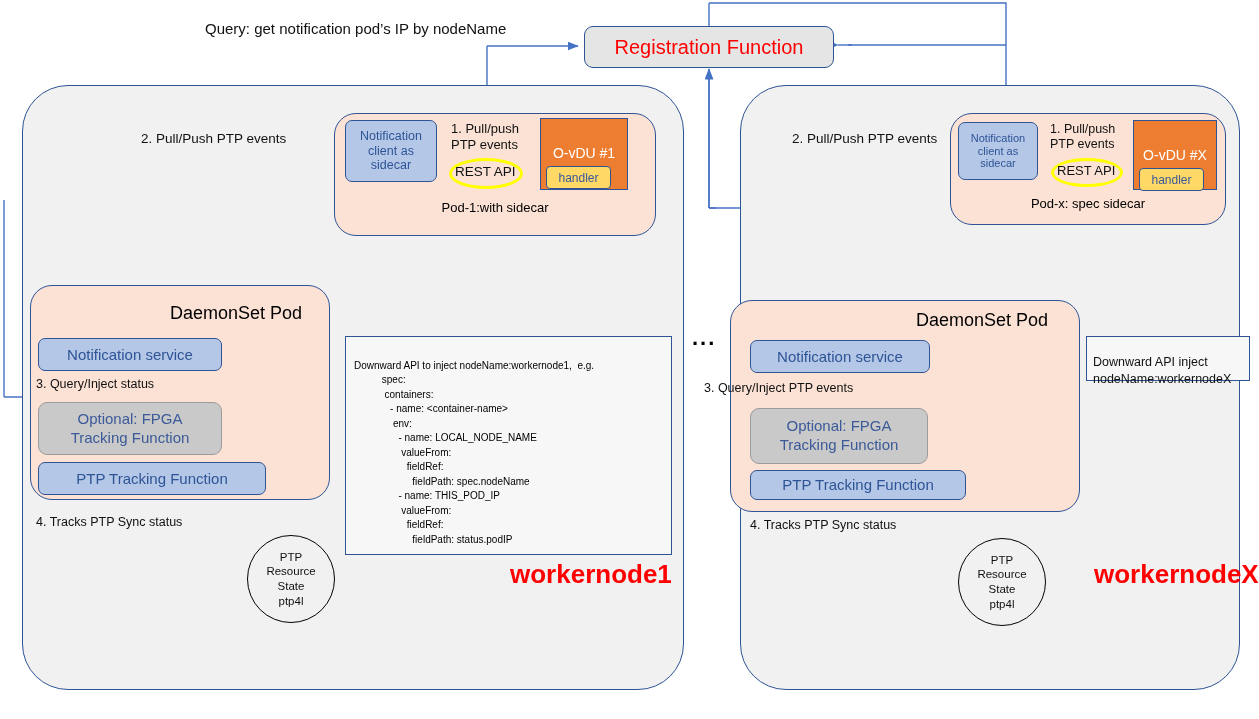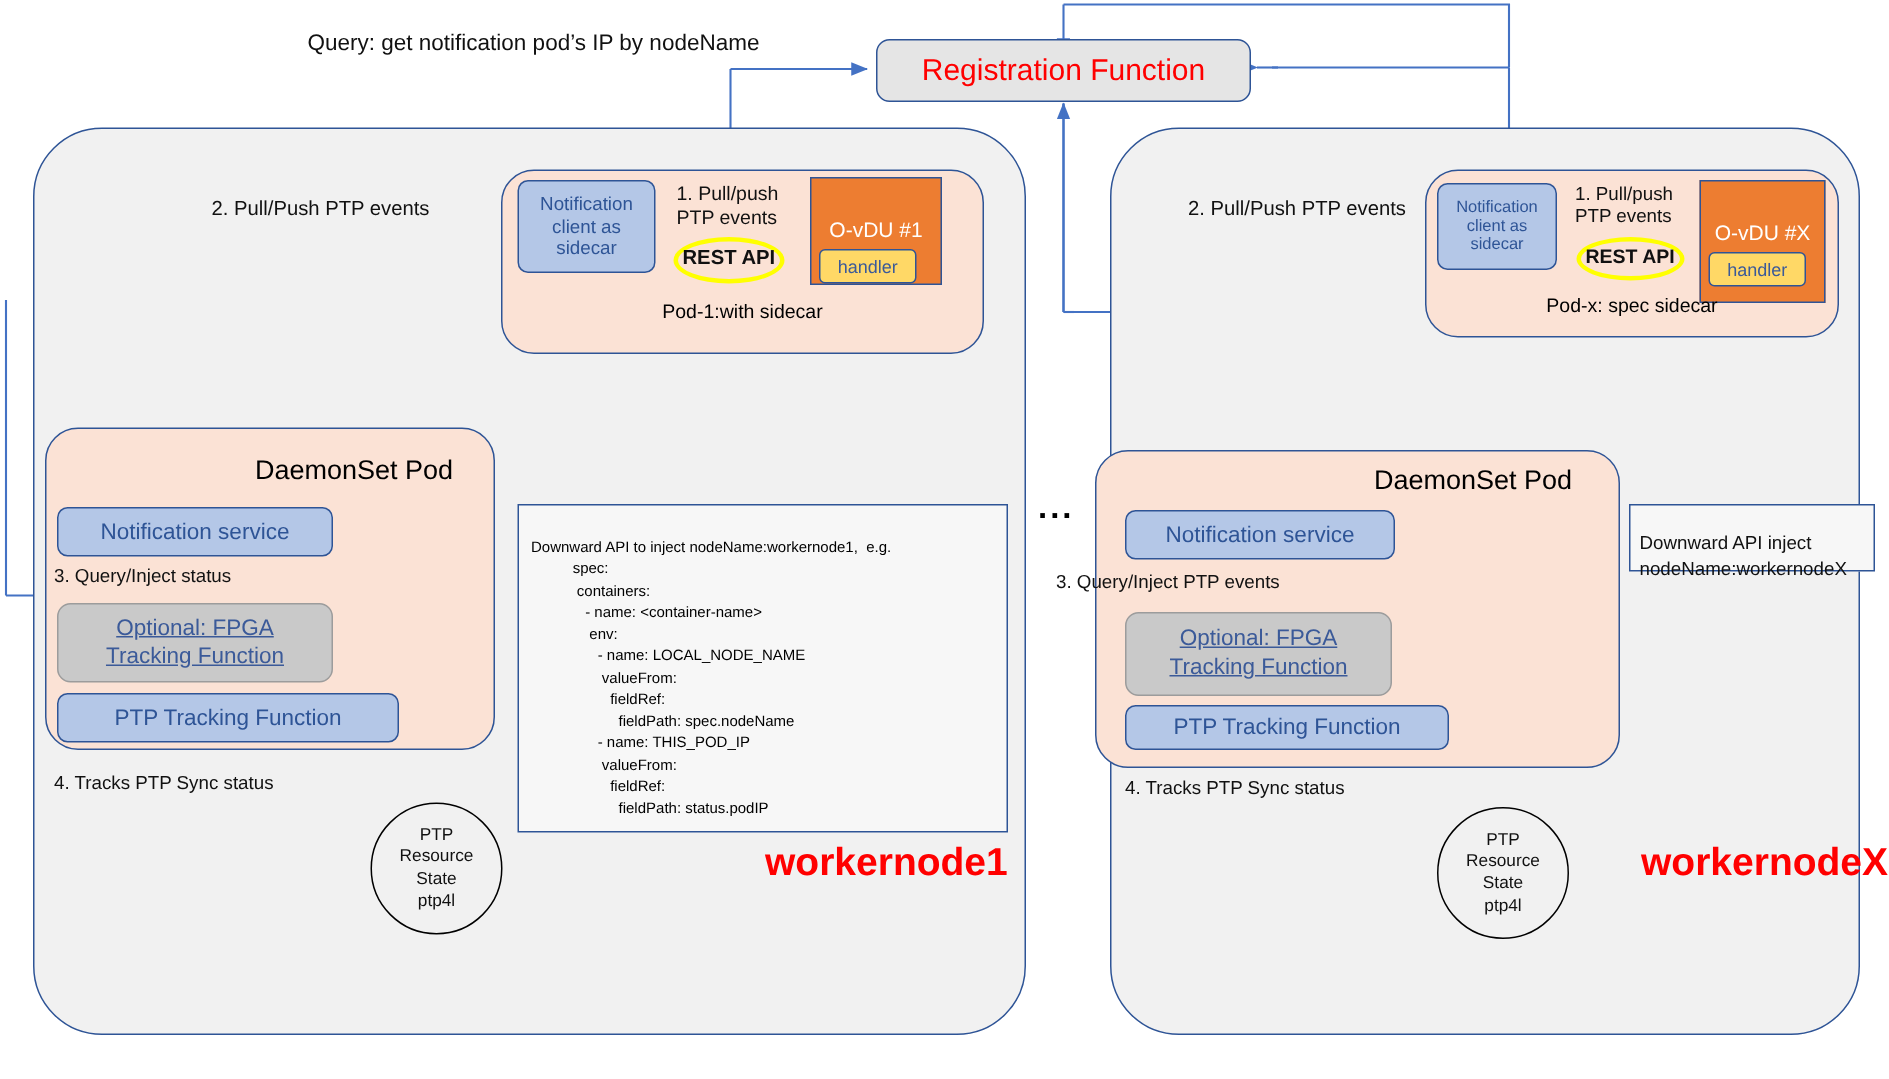--- a/index.html
+++ b/index.html
@@ -28,21 +28,21 @@
 
   
   .bluebox{
     background:#b4c7e7;border:1.3px solid #2e5496;border-radius:7px;
     color:#2e5496;display:flex;align-items:center;justify-content:center;
     text-align:center;line-height:1.18;
   }
   .greybox{
     background:#c9c9c9;border:1.3px solid #9c9c9c;border-radius:9px;
     color:#3b5a99;display:flex;align-items:center;justify-content:center;
-    text-align:center;line-height:1.25;text-decoration:underline;
+    text-align:center;line-height:1.25;
   }
   .orangebox{
     background:#ed7d31;border:1.6px solid #2e5496;
     color:#ffffff;
   }
   .orangebox .ovdu-label{
     position:absolute;left:0;right:0;top:26px;text-align:center;
     font-size:14px;color:#ffffff;white-space:nowrap;
   }
   .handler{
@@ -76,21 +76,21 @@
     border:1.5px solid #000;border-radius:50%;background:#f1f1f1;
     display:flex;flex-direction:column;align-items:center;justify-content:center;
     font-size:11.5px;color:#111;line-height:1.28;text-align:center;
   }
 
   
   .lbl{font-size:13.5px;color:#111;white-space:nowrap;}
   .lbl-sm{font-size:12.5px;color:#111;white-space:nowrap;}
   .lbl-top{font-size:15px;color:#111;white-space:nowrap;}
   .lbl-two{font-size:13px;color:#111;line-height:1.2;}
-  .restapi{font-size:13.5px;color:#111;white-space:nowrap;font-weight:bold;}
+  .restapi{font-size:13.5px;color:#111;white-space:nowrap;}
   .ellipsis{font-size:22px;color:#000;font-weight:bold;letter-spacing:2px;}
 
   svg.wires{position:absolute;left:0;top:0;width:1259px;height:719px;pointer-events:none;}
 </style>
 </head>
 <body>
 
 <div id="canvas">
 
   <svg class="wires" viewBox="0 0 1259 719">
@@ -269,21 +269,21 @@
   </div>
 
   <div class="abs lbl-two" style="left:1050px;top:122px;width:95px;font-size:12.5px;">
     <div>1. Pull/push</div>
     <div>PTP events</div>
   </div>
 
   <div class="abs" style="left:1051px;top:158px;width:72px;height:29px;border:3px solid #ffff00;border-radius:50%;"></div>
   <div class="abs restapi" style="left:1057px;top:163px;font-size:13px;">REST API</div>
 
-  <div class="abs orangebox" style="left:1133px;top:120px;width:84px;height:82px;">
+  <div class="abs orangebox" style="left:1133px;top:120px;width:84px;height:70px;">
     <div class="ovdu-label">O-vDU #X</div>
     <div class="handler">handler</div>
   </div>
 
   <div class="abs pod-title" style="left:950px;top:196px;width:276px;">Pod-x: spec sidecar</div>
 
   <div class="abs lbl" style="left:792px;top:131px;">2. Pull/Push PTP events</div>
 
   <div class="abs pod" style="left:730px;top:300px;width:350px;height:212px;"></div>
 

